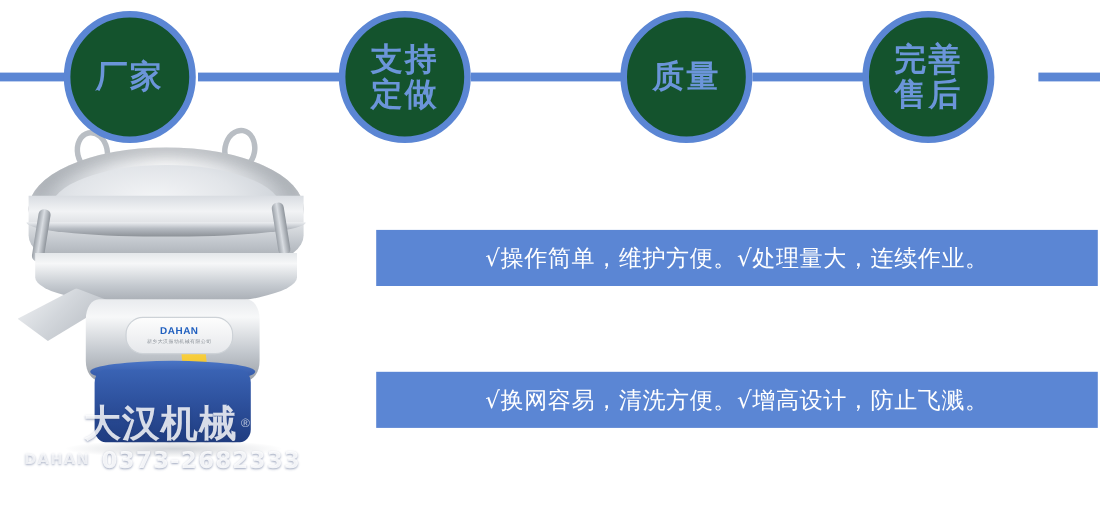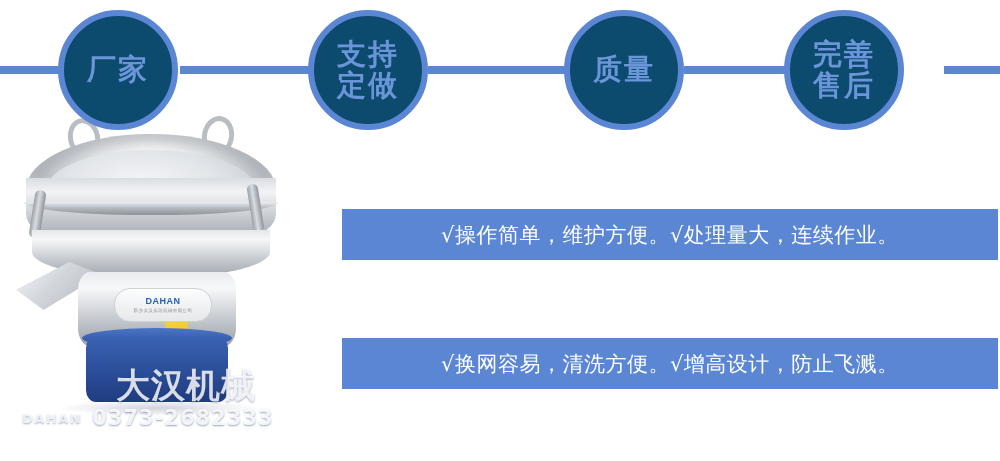--- a/index.html
+++ b/index.html
@@ -32,21 +32,21 @@
     background: #5b86d4;
     top: 66px;
   }
   .badge {
     position: absolute;
     top: 10px;
     width: 120px;
     height: 120px;
     border-radius: 50%;
     border: 6px solid #5b86d4;
-    background: #0c4a6e;
+    background: #14532d;
     box-sizing: border-box;
     display: flex;
     flex-direction: column;
     align-items: center;
     justify-content: center;
     z-index: 3;
   }
   .badge-line {
     color: #6b95d9;
     font-family: "DejaVu Sans", "Liberation Sans", sans-serif;
@@ -226,21 +226,21 @@
     width: 300px;
     height: 66px;
     z-index: 4;
     pointer-events: none;
   }
   .wm-row {
     position: absolute;
     display: flex;
     align-items: center;
   }
-  .wm-top { left: 12px; top: 0px; gap: 28px; }
+  .wm-top { left: 0; top: 0px; }
   .wm-logo-mark {
     width: 56px;
     height: 34px;
     margin-right: 6px;
     opacity: .72;
   }
   .wm-cn {
     font-family: "DejaVu Sans", "Liberation Sans", sans-serif;
     font-weight: bold;
     font-size: 34px;

